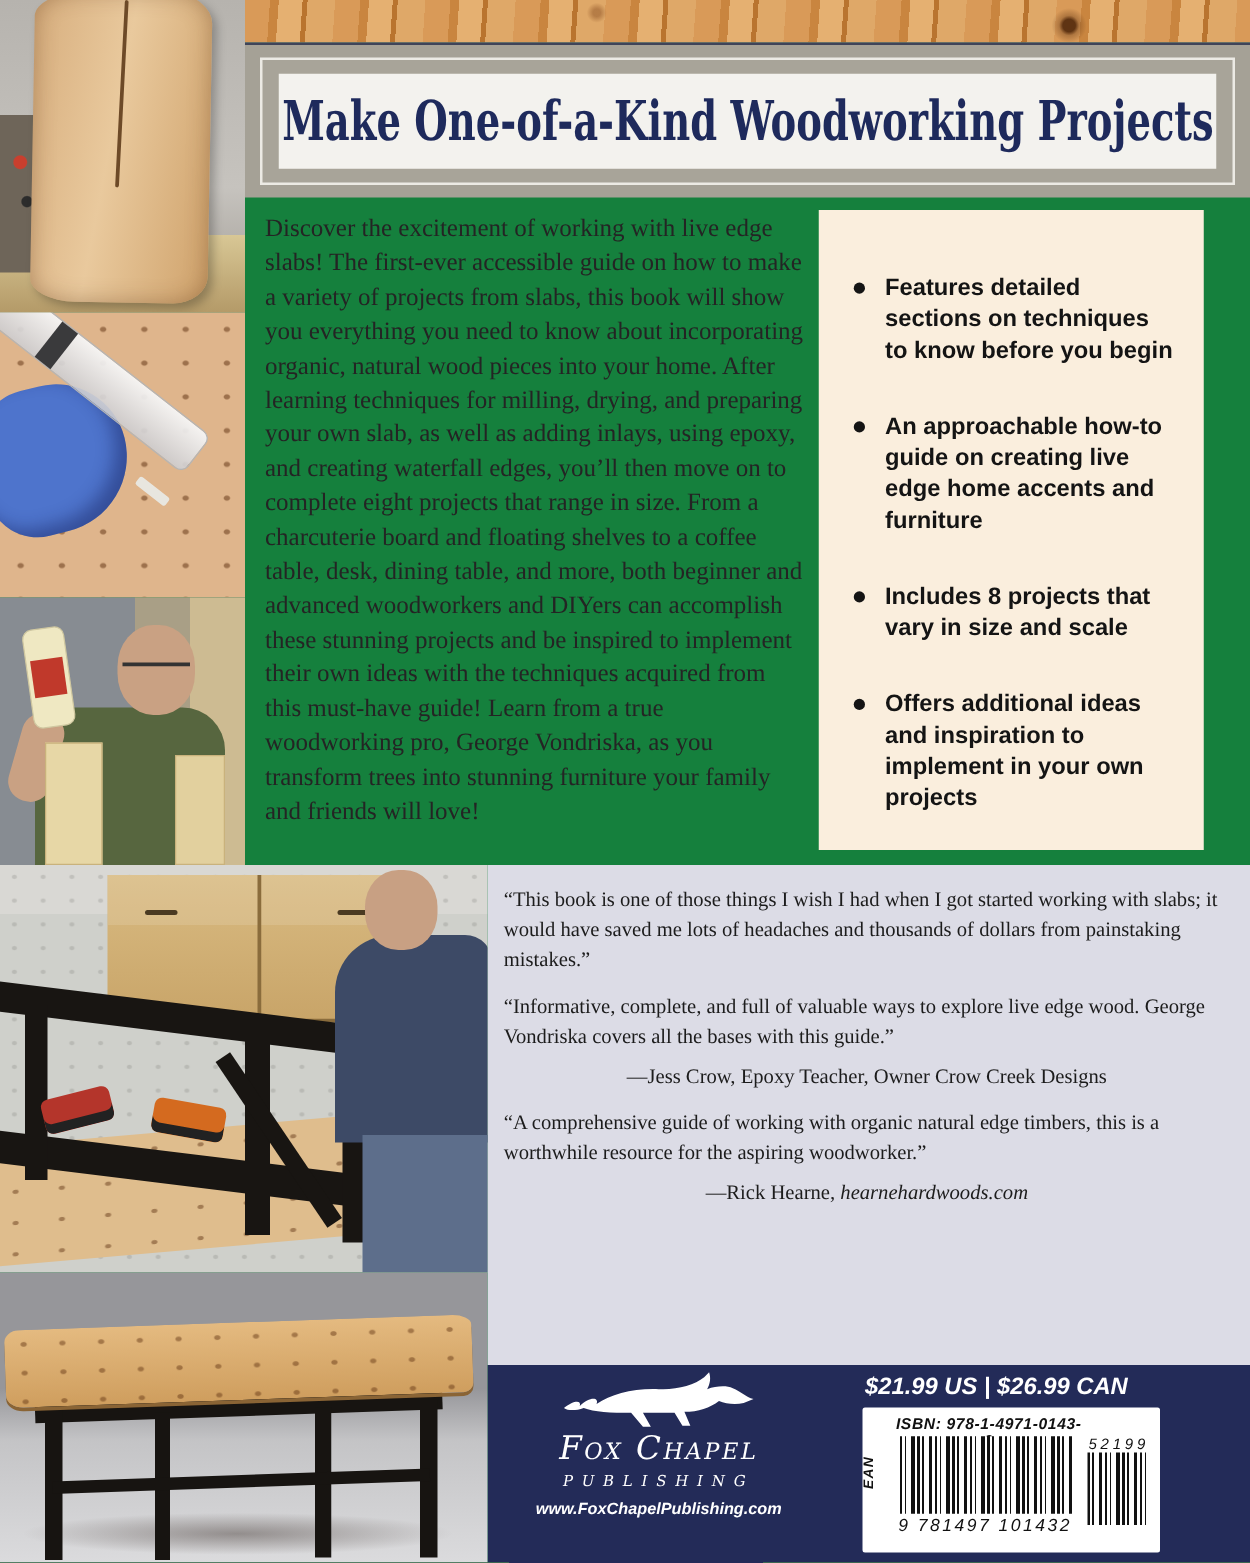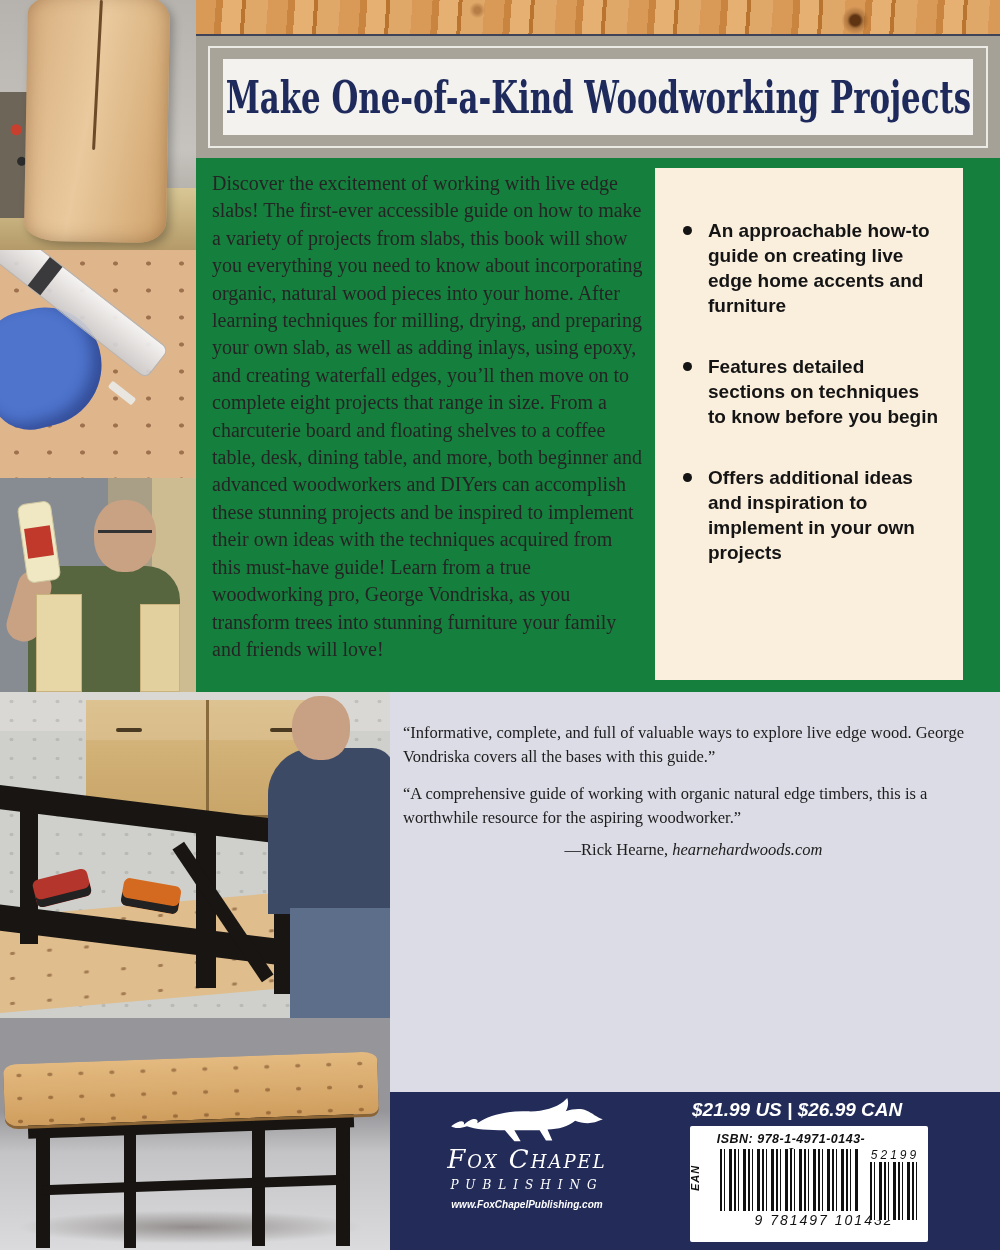--- a/index.html
+++ b/index.html
@@ -77,37 +77,37 @@
   }
   .price {
     position:absolute; left:302px; top:7px;
     font-family:"Liberation Sans", sans-serif; font-weight:700;
     font-size:19px; color:#ffffff;
   }
   .publisher { position:absolute; left:22px; top:4px; width:230px; text-align:center; color:#fff; }
   .fox-svg { width:158px; height:48px; display:block; margin:0 auto; }
   .pub-name { font-family:"DejaVu Serif", serif; font-variant:small-caps; font-size:26px; line-height:30px; letter-spacing:2px; }
   .pub-sub  { font-family:"DejaVu Serif", serif; font-size:12px; letter-spacing:7px; margin-top:4px; }
-  .pub-url  { font-family:"Liberation Sans", sans-serif; font-weight:700; font-size:10px; margin-top:7px; }
+  .pub-url  { font-family:"Liberation Sans", sans-serif; font-weight:700; font-size:13px; margin-top:7px; }
 
   .barcode-box {
     position:absolute; left:300px; top:34px; width:238px; height:116px;
     background:#ffffff; border-radius:2px; color:#111;
     font-family:"Liberation Sans", sans-serif;
   }
   .bc-isbn { position:absolute; left:26px; top:6px; width:150px; text-align:center;
              font-size:12.5px; font-weight:700; letter-spacing:.5px; }
   .bc-ean  { position:absolute; left:-8px; top:46px; font-size:11px; font-weight:700;
              transform:rotate(-90deg); letter-spacing:1px; }
   .bars {
     background:repeating-linear-gradient(90deg,#111 0 2px,#fff 2px 4px,#111 4px 5px,#fff 5px 9px,#111 9px 12px,#fff 12px 14px);
   }
   .bars-main  { position:absolute; left:30px; top:23px; width:138px; height:62px; }
   .bc-digits  { position:absolute; left:22px; top:86px; width:152px; text-align:center;
-                font-size:14px; letter-spacing:2px;margin-left:36px; }
+                font-size:14px; letter-spacing:2px; }
   .bc-addon-num { position:absolute; left:180px; top:22px; width:50px; text-align:center;
                   font-size:12px; letter-spacing:3px; }
   .bars-addon { position:absolute; left:180px; top:36px; width:50px; height:58px; }
 
   
   .photo { overflow:hidden; }
   .speckles {
     position:absolute; inset:0;
     background-image:radial-gradient(rgba(92,46,14,.5) 2px, transparent 3px);
     background-size:33px 27px;
@@ -220,31 +220,34 @@
       <div class="banner-panel">
         <h1 class="banner-title">Make One-of-a-Kind Woodworking Projects</h1>
       </div>
     </div>
   </div>
 
   <p class="abs desc">Discover the excitement of working with live edge slabs! The first-ever accessible guide on how to make a variety of projects from slabs, this book will show you everything you need to know about incorporating organic, natural wood pieces into your home. After learning techniques for milling, drying, and preparing your own slab, as well as adding inlays, using epoxy, and creating waterfall edges, you’ll then move on to complete eight projects that range in size. From a charcuterie board and floating shelves to a coffee table, desk, dining table, and more, both beginner and advanced woodworkers and DIYers can accomplish these stunning projects and be inspired to implement their own ideas with the techniques acquired from this must-have guide! Learn from a true woodworking pro, George Vondriska, as you transform trees into stunning furniture your family and friends will love!</p>
 
   <aside class="abs highlights">
     <ul>
+      <li>Features detailed sections on techniques to know before you begin</li>
       <li>An approachable how-to guide on creating live edge home accents and furniture</li>
-      <li>Features detailed sections on techniques to know before you begin</li>
+      <li>Includes 8 projects that vary in size and scale</li>
       <li>Offers additional ideas and inspiration to implement in your own projects</li>
     </ul>
   </aside>
 
   <section class="abs quotes">
     <div class="quote">
+      <p class="quote-text">“This book is one of those things I wish I had when I got started working with slabs; it would have saved me lots of headaches and thousands of dollars from painstaking mistakes.”</p>
     </div>
     <div class="quote">
       <p class="quote-text">“Informative, complete, and full of valuable ways to explore live edge wood. George Vondriska covers all the bases with this guide.”</p>
+      <p class="quote-attr">—Jess Crow, Epoxy Teacher, Owner Crow Creek Designs</p>
     </div>
     <div class="quote">
       <p class="quote-text">“A comprehensive guide of working with organic natural edge timbers, this is a worthwhile resource for the aspiring woodworker.”</p>
       <p class="quote-attr"><span>—Rick Hearne, </span><span class="italic">hearnehardwoods.com</span></p>
     </div>
   </section>
 
   <footer class="abs footer">
     <div class="price">$21.99 US | $26.99 CAN</div>
 

